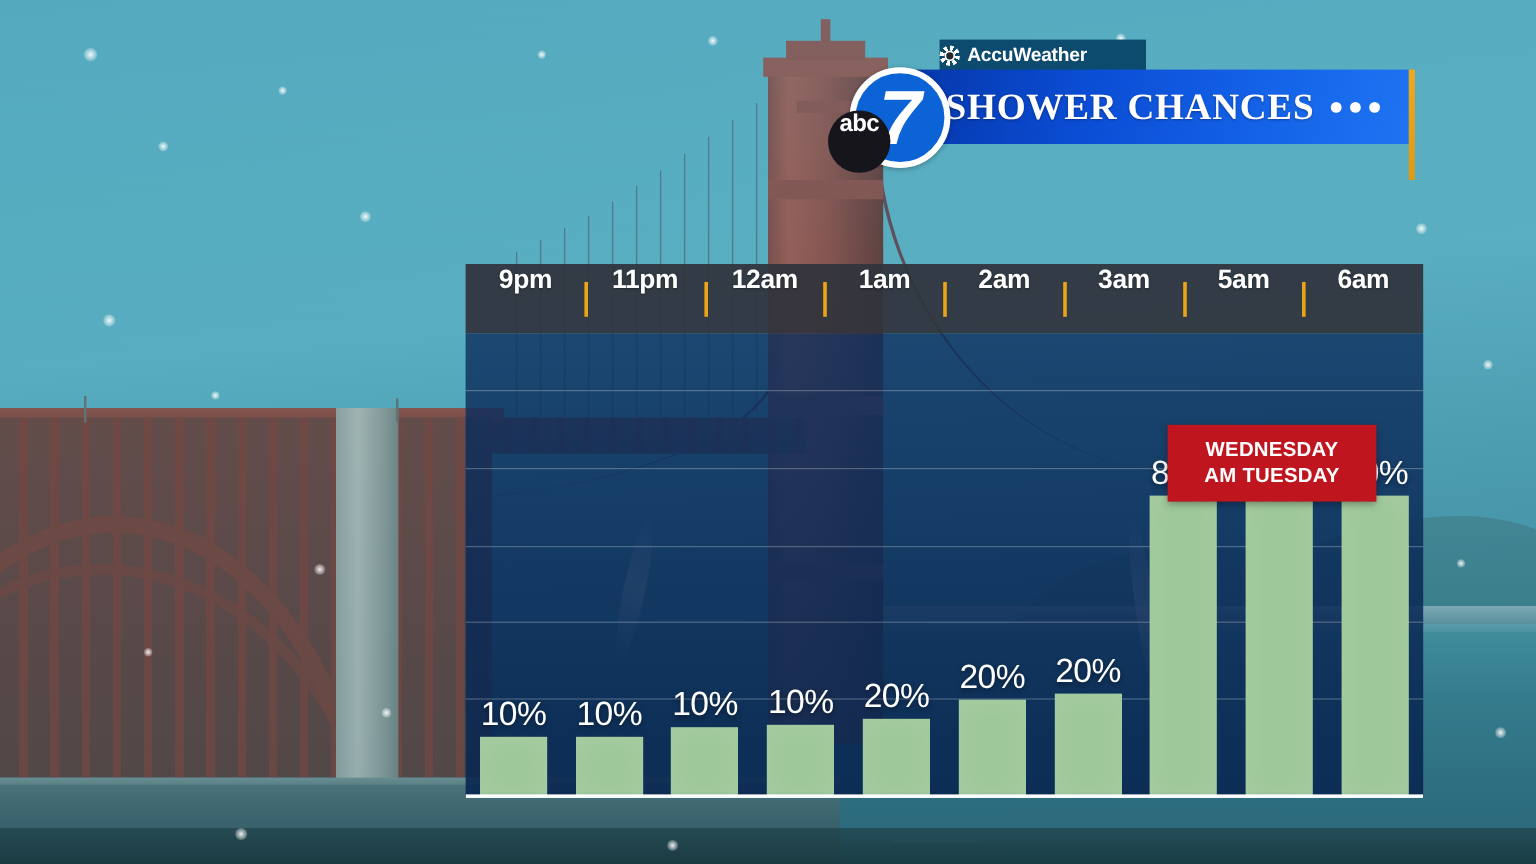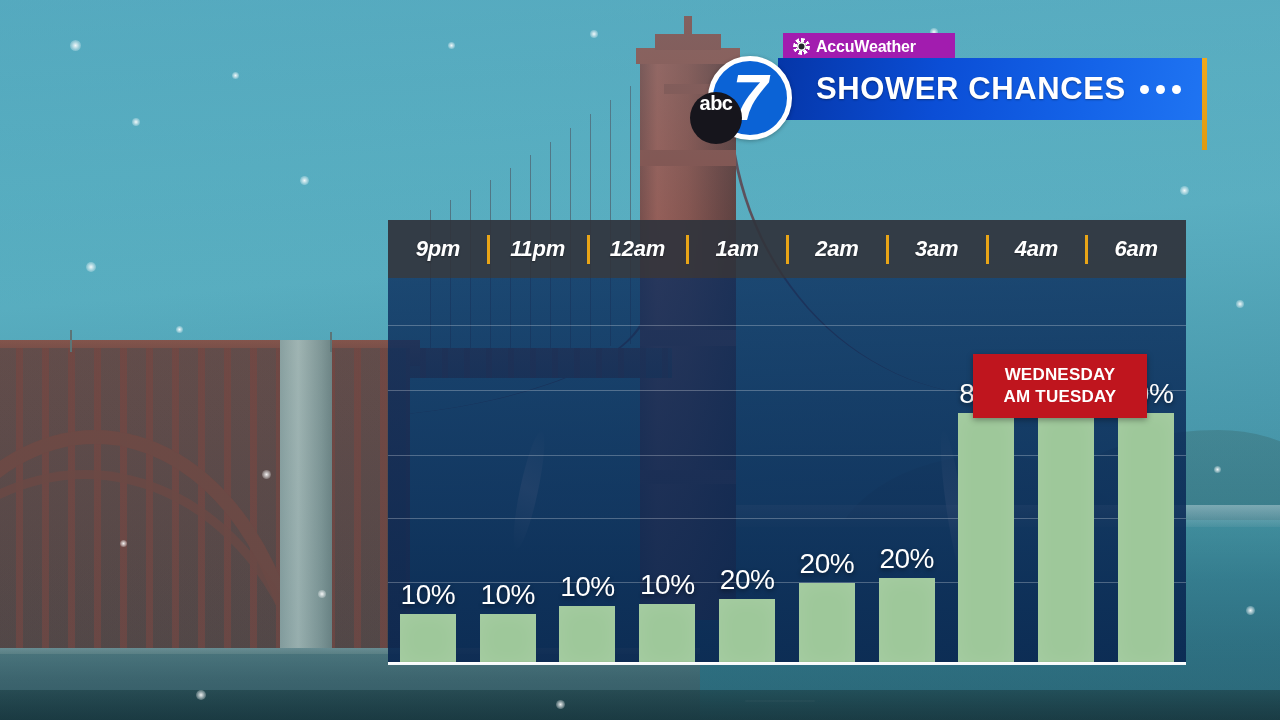--- a/index.html
+++ b/index.html
@@ -118,21 +118,21 @@
   .rain-dot {
     position:absolute; border-radius:50%;
     background:radial-gradient(circle,rgba(255,255,255,.92) 0%,rgba(255,255,255,.35) 55%,rgba(255,255,255,0) 100%);
   }
   .rain-streak {
     position:absolute; border-radius:50%;
     background:linear-gradient(200deg,rgba(255,255,255,0),rgba(255,255,255,.5),rgba(255,255,255,0));
   }
 
   
-  #title-banner { position:absolute; left:778px; top:58px; width:429px; height:92px; }
+  #title-banner { position:absolute; left:750px; top:58px; width:429px; height:92px;font-family:Liberation Serif, serif; }
   .tb-main {
     position:absolute; left:0; top:0; width:424px; height:62px;
     background:linear-gradient(100deg,#0536a8 0%,#0b4ed6 38%,#1463e8 72%,#1f74f2 100%);
     display:flex; align-items:center;
   }
   .tb-title {
     color:#fff; font-size:31px; font-weight:bold; letter-spacing:.6px;
     margin-left:38px; text-shadow:0 1px 2px rgba(0,0,0,.35);
     white-space:nowrap;
   }
@@ -147,21 +147,21 @@
     color:#fff; font-size:17px; font-weight:bold; letter-spacing:.4px; margin-left:38px;
     white-space:nowrap;
   }
   .tb-accent {
     position:absolute; left:424px; top:0; width:5px; height:92px;
     background:linear-gradient(180deg,#f0a81c,#e09a12);
   }
   
   #accuweather {
     position:absolute; left:783px; top:33px; width:172px; height:27px;
-    background:#a21caf; display:flex; align-items:center; gap:6px; padding-left:10px;
+    background:#0c4a6e; display:flex; align-items:center; gap:6px; 
   }
   #accuweather .aw-text { color:#fff; font-size:16px; font-weight:bold; letter-spacing:-.2px; }
   .gear-ico { width:17px; height:17px; position:relative; }
   .gear-ico::before {
     content:""; position:absolute; inset:0; border-radius:50%;
     background:
       conic-gradient(from 0deg,#fff 0 7%, transparent 7% 12.5%, #fff 12.5% 19.5%, transparent 19.5% 25%,
       #fff 25% 32%, transparent 32% 37.5%, #fff 37.5% 44.5%, transparent 44.5% 50%,
       #fff 50% 57%, transparent 57% 62.5%, #fff 62.5% 69.5%, transparent 69.5% 75%,
       #fff 75% 82%, transparent 82% 87.5%, #fff 87.5% 94.5%, transparent 94.5% 100%);
@@ -192,22 +192,22 @@
   }
 
   
   #chart-panel { position:absolute; left:388px; top:220px; width:798px; height:445px; }
   .cp-header {
     position:absolute; left:0; top:0; width:798px; height:58px;
     background:rgba(48,52,60,.93);
     display:flex; align-items:center;
   }
   .cp-header .hcell {
-    flex:1 1 0; display:flex; align-items:center; justify-content:center;
-    position:relative; height:100%;font-style:italic;
+    flex:1 1 0; display:flex; align-items:flex-start; justify-content:center;
+    position:relative; height:100%;
   }
   .cp-header .hcell span {
     color:#fff; font-size:22px; font-weight:bold; letter-spacing:-.3px;
     text-shadow:0 1px 2px rgba(0,0,0,.4);
   }
   .cp-header .hcell + .hcell::before {
     content:""; position:absolute; left:-1px; top:15px; width:3px; height:29px;
     background:#e9a517;
   }
   .cp-body {
@@ -375,21 +375,21 @@
       <div class="hcell">
         <span>1am</span>
       </div>
       <div class="hcell">
         <span>2am</span>
       </div>
       <div class="hcell">
         <span>3am</span>
       </div>
       <div class="hcell">
-        <span>4am</span>
+        <span>5am</span>
       </div>
       <div class="hcell">
         <span>6am</span>
       </div>
     </div>
 
   <div class="cp-body">
     <div class="gridline" style="top:47px;"></div>
     <div class="gridline" style="top:112px;"></div>
     <div class="gridline" style="top:177px;"></div>

